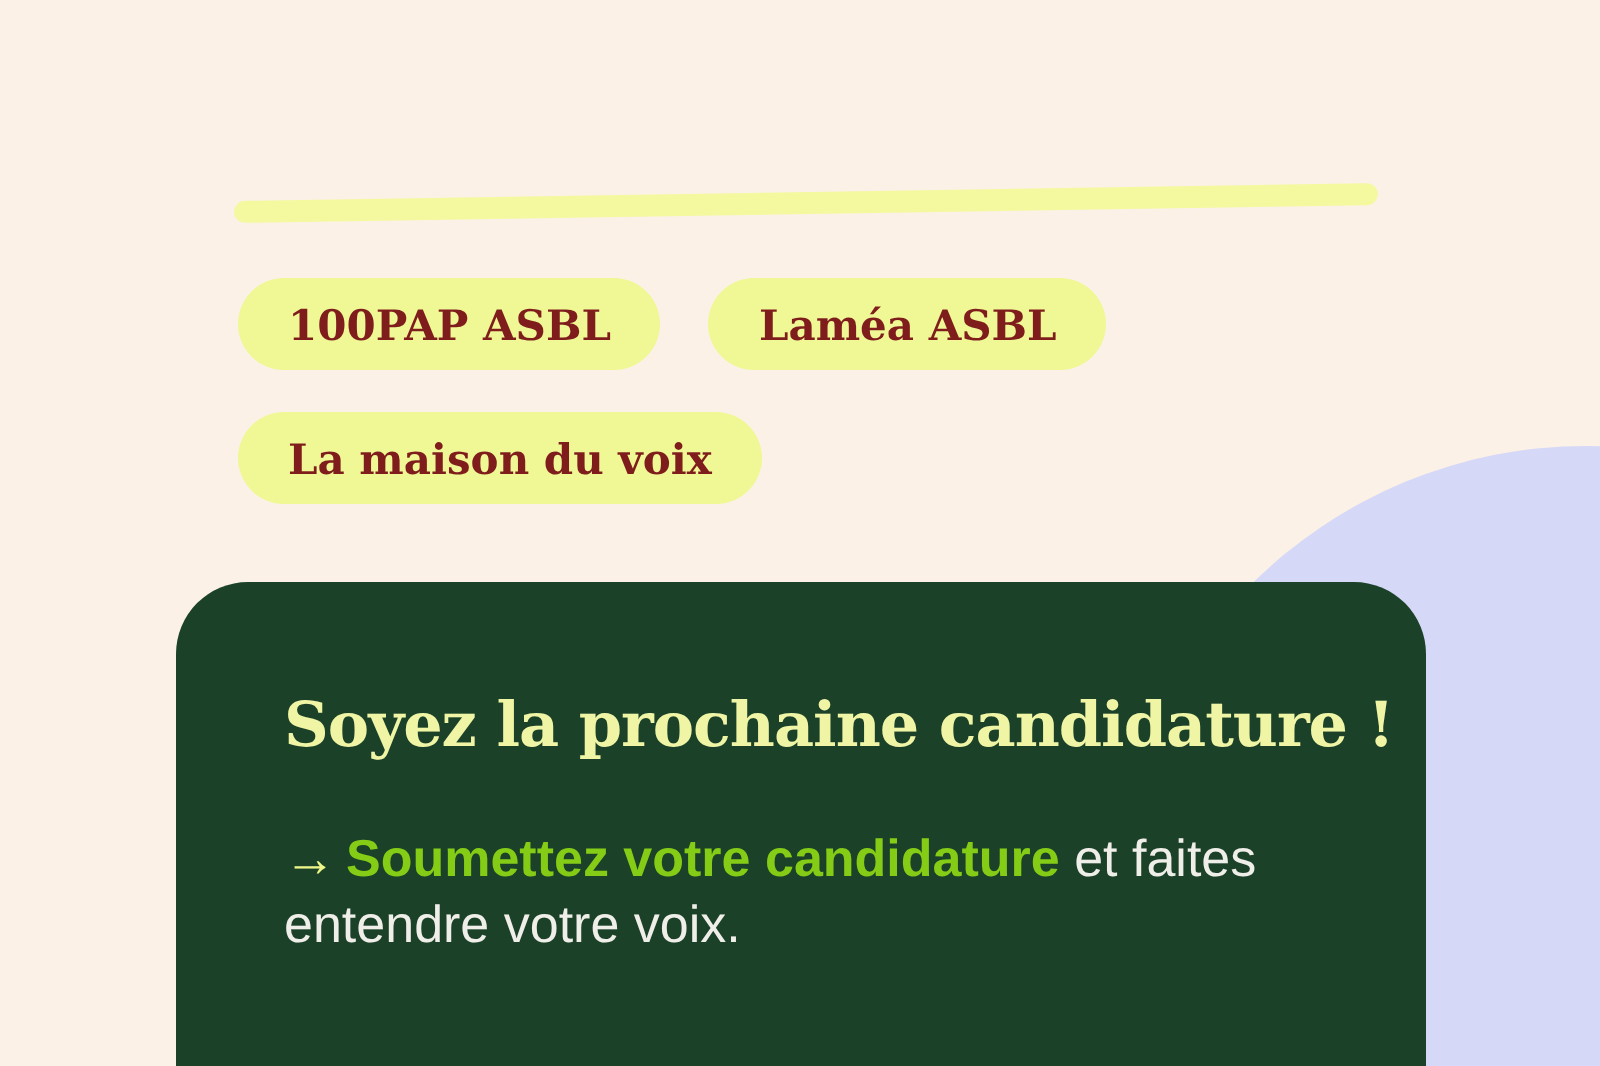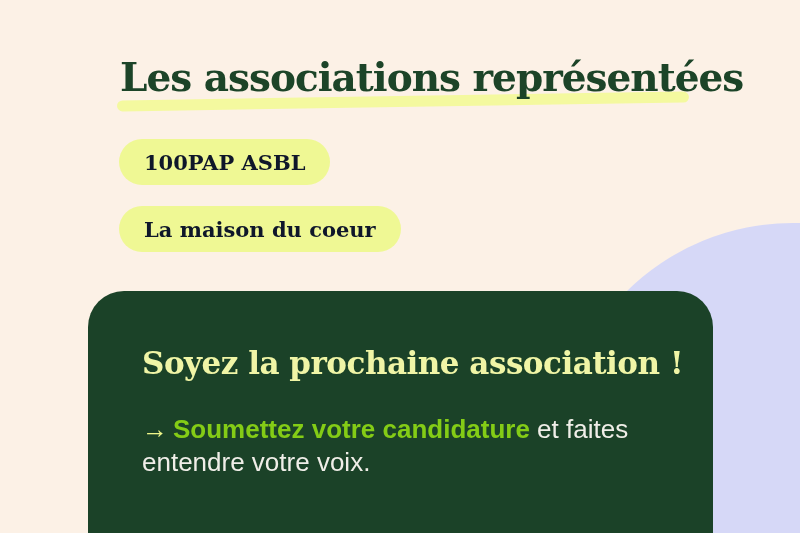--- a/index.html
+++ b/index.html
@@ -66,21 +66,21 @@
   .pill {
     height: 46px;
     padding: 0 25px;
     display: inline-flex;
     align-items: center;
     background: #EFF894;
     border-radius: 23px;
     font-family: "DejaVu Serif", serif;
     font-weight: 700;
     font-size: 21px;
-    color: #0f172a;
+    color: #7f1d1d;
     white-space: nowrap;
   }
 
   
   .cta-card {
     position: absolute;
     left: 88px;
     top: 291px;
     width: 625px;
     height: 300px;
@@ -118,31 +118,31 @@
   }
 </style>
 </head>
 <body>
 
 <div class="viewport">
 
   <div class="lavender-circle"></div>
 
   <div class="title-highlight"></div>
-  <h1 class="page-title">Les associations représentées</h1>
 
   <div class="pills">
     <div class="pill-row">
       <span class="pill">100PAP ASBL</span>
+      <span class="pill">Laméa ASBL</span>
     </div>
     <div class="pill-row">
-      <span class="pill">La maison du coeur</span>
+      <span class="pill">La maison du voix</span>
     </div>
   </div>
 
   <div class="cta-card">
-    <h2 class="cta-title">Soyez la prochaine association !</h2>
+    <h2 class="cta-title">Soyez la prochaine candidature !</h2>
     <p class="cta-text">
       <span class="arrow-icon">→</span><span class="candidature-link">Soumettez votre candidature</span><span> et faites entendre votre voix.</span>
     </p>
   </div>
 
 </div>
 
 </body></html>

